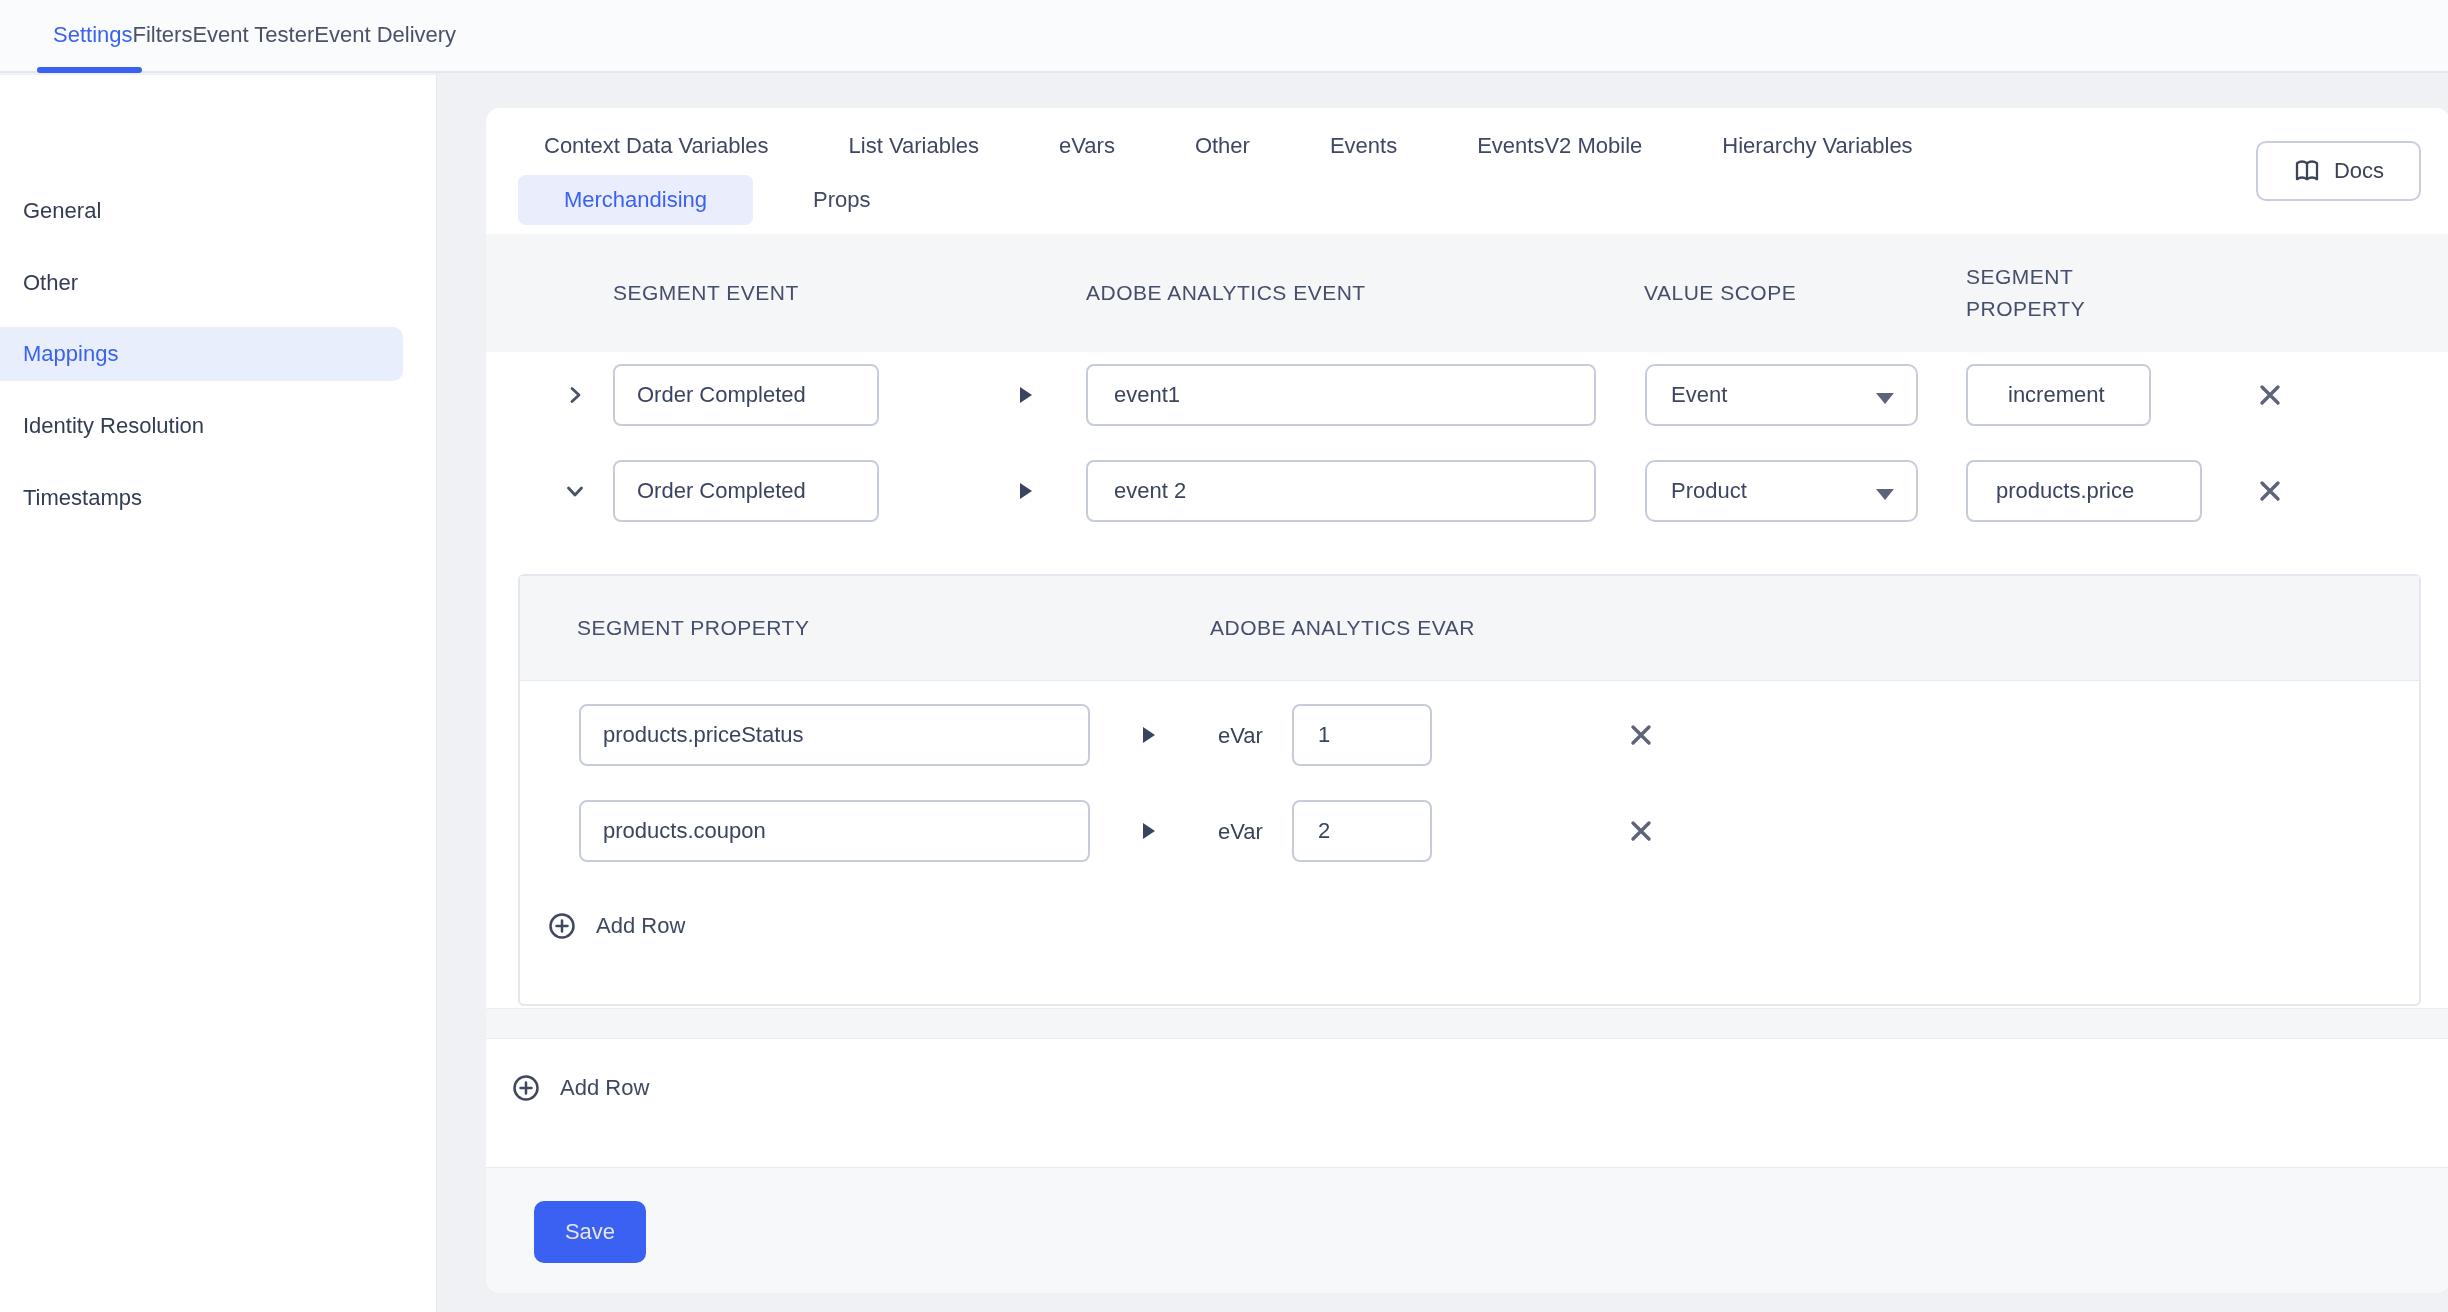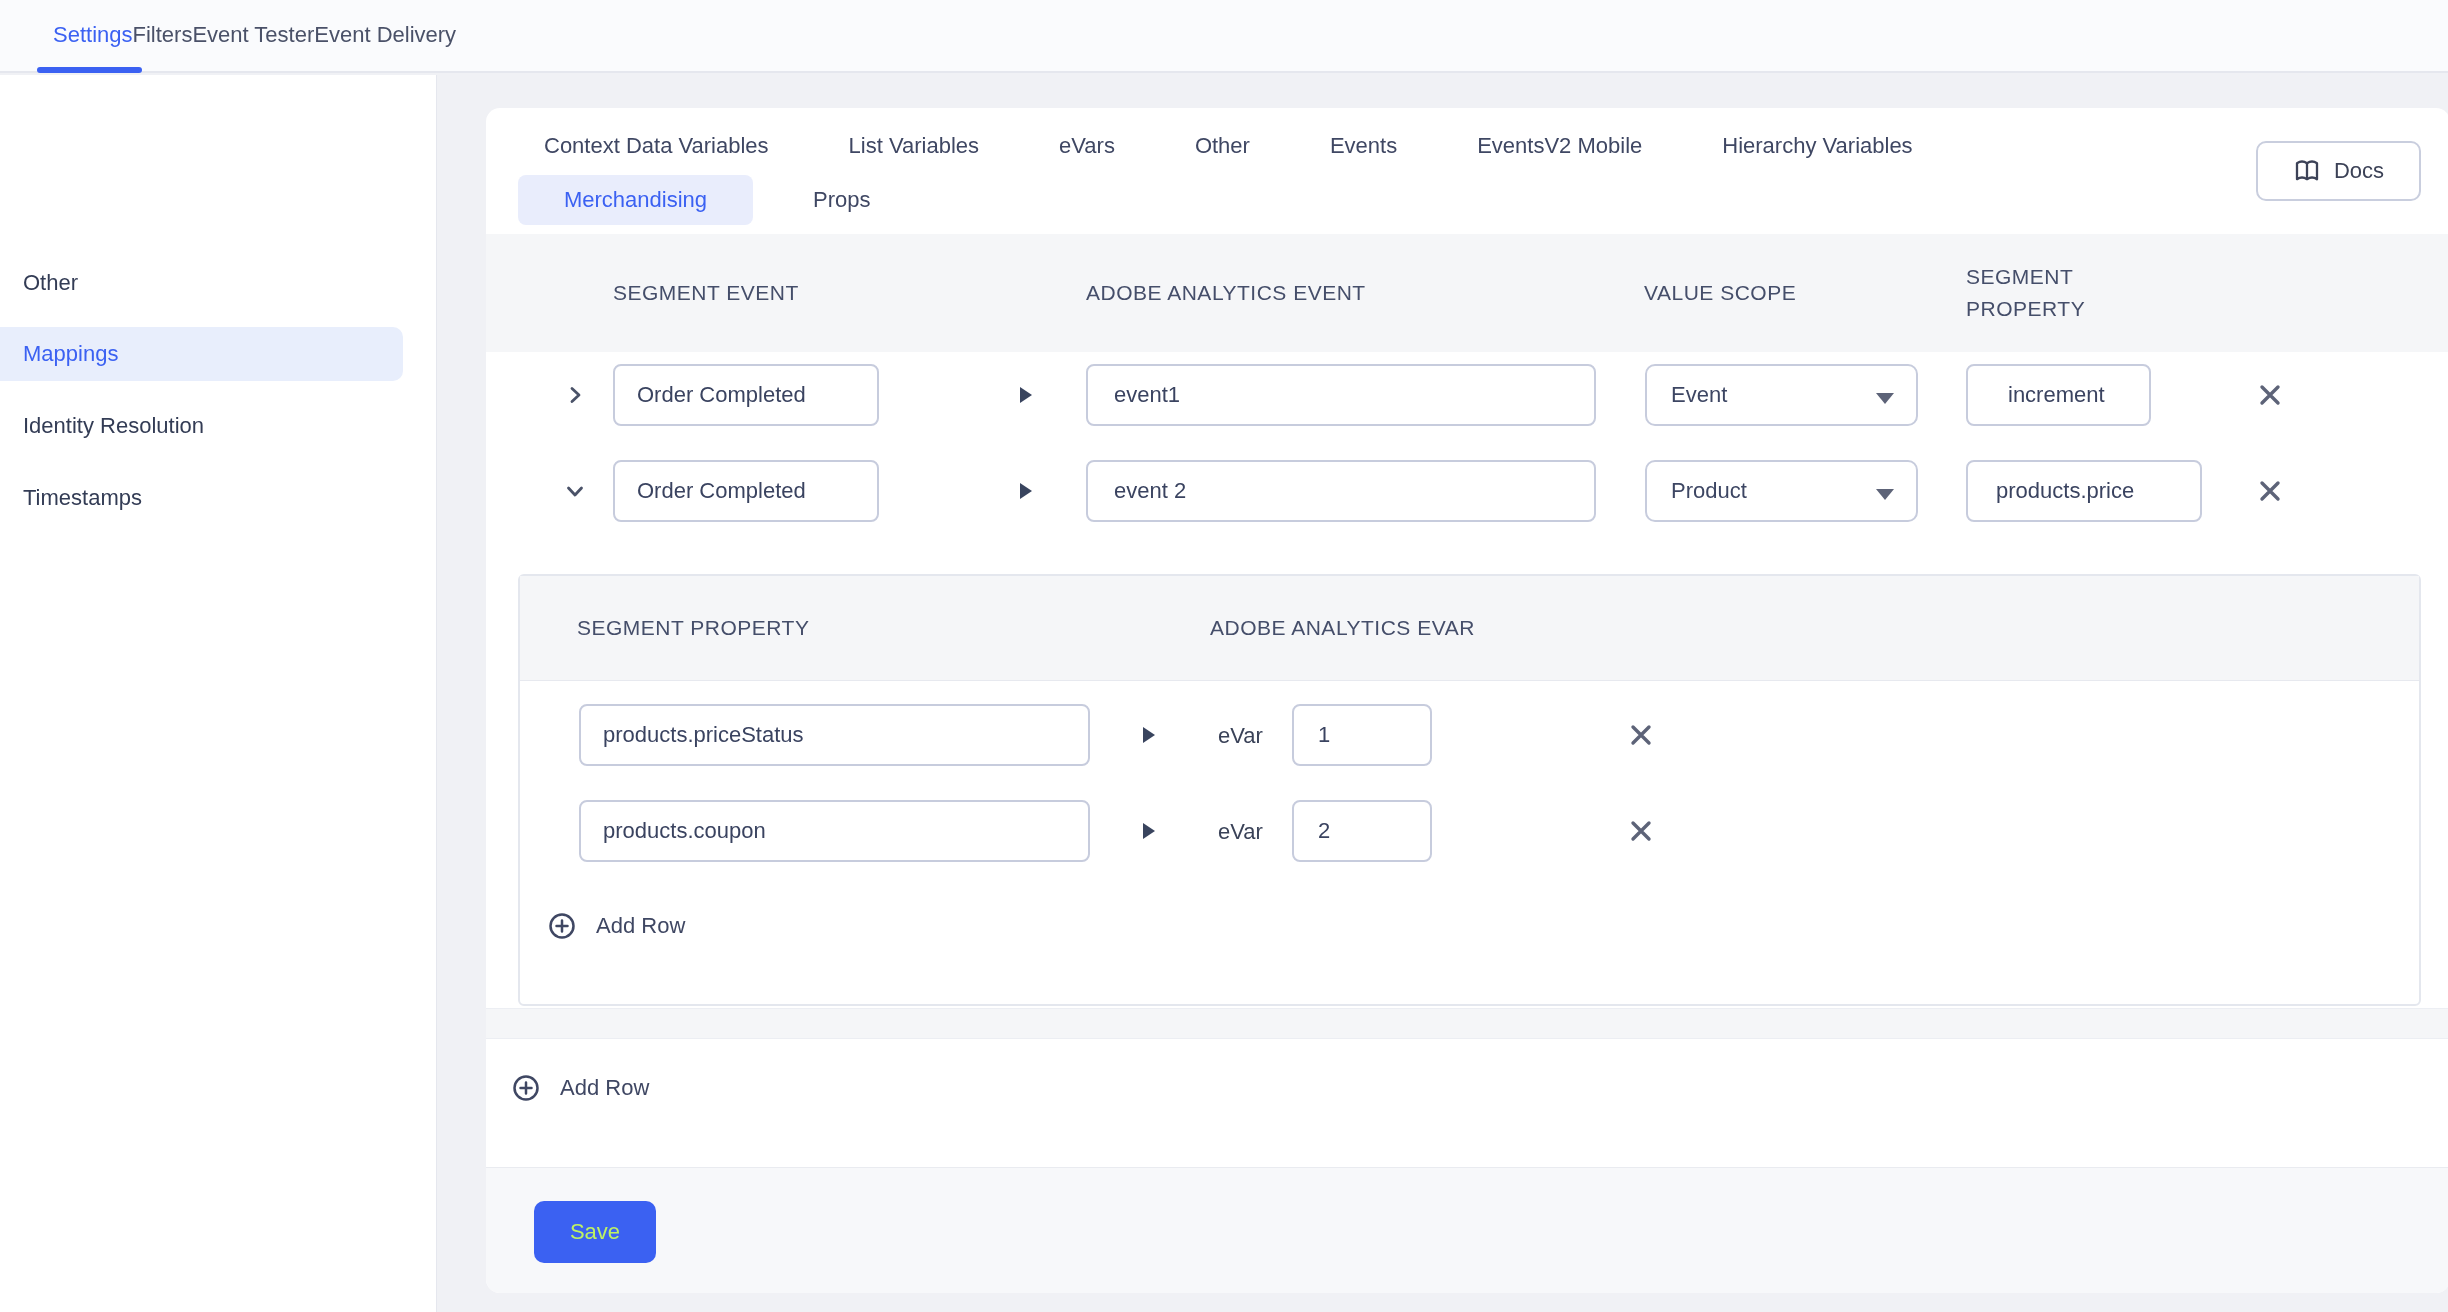--- a/index.html
+++ b/index.html
@@ -122,40 +122,41 @@
   }
   .gray-band {
     position:absolute; left:0; top:900px; width:1964px; height:31px;
     background:#f5f6f8; border-top:1px solid #eceef3; border-bottom:1px solid #eceef3;
   }
   .footer {
     position:absolute; left:0; top:1059px; width:1964px; height:126px;
     background:#f7f8fa; border-top:1px solid #e9ebf0; border-radius:0 0 14px 14px;
   }
   .save-btn {
-    position:absolute; left:48px; top:1093px; width:122px; height:62px;
+    position:absolute; left:48px; top:1093px; width:112px; height:62px;
     background:#3b61f2; border:none; border-radius:10px;
-    color:#bef264; font-family:inherit; font-size:22px; font-weight:500; cursor:pointer;
+    color:#e5e5e5; font-family:inherit; font-size:22px; font-weight:500; cursor:pointer;
   }
   .icon { display:inline-flex; }
 </style>
 </head>
 <body>
 
 <div class="topnav">
   <div class="topnav-items">
     <span class="topnav-item active">Settings</span>
     <span class="topnav-item">Filters</span>
     <span class="topnav-item">Event Tester</span>
     <span class="topnav-item">Event Delivery</span>
   </div>
   <div class="topnav-underline"></div>
 </div>
 
 <div class="sidebar">
+  <div class="side-item" style="top:109px;">General</div>
   <div class="side-item" style="top:181px;">Other</div>
   <div class="side-item active" style="top:252px;">Mappings</div>
   <div class="side-item" style="top:324px;">Identity Resolution</div>
   <div class="side-item" style="top:396px;">Timestamps</div>
 </div>
 
 <div class="card">
 
   <div class="tabs-row1">
     <span class="tab1">Context Data Variables</span>

